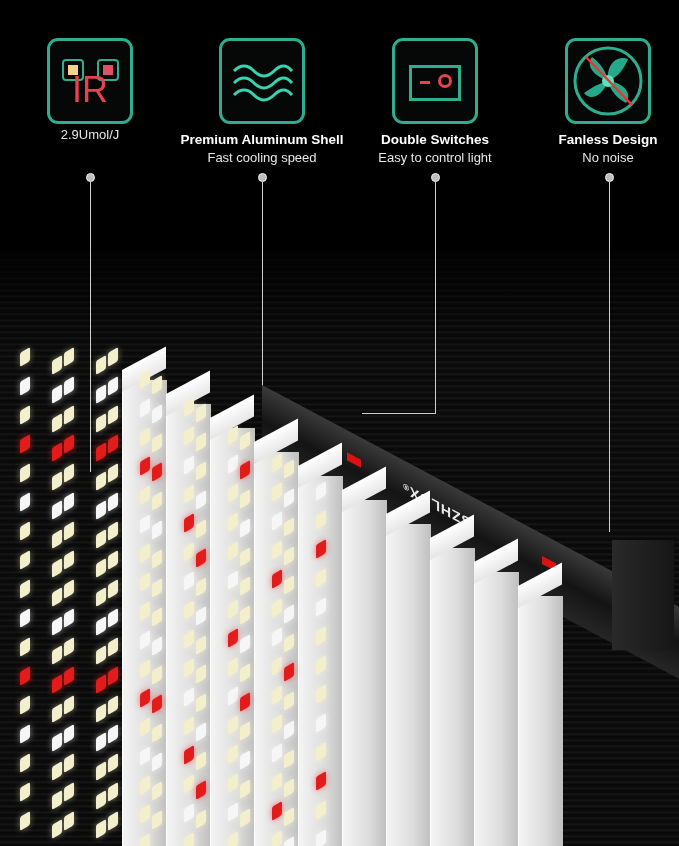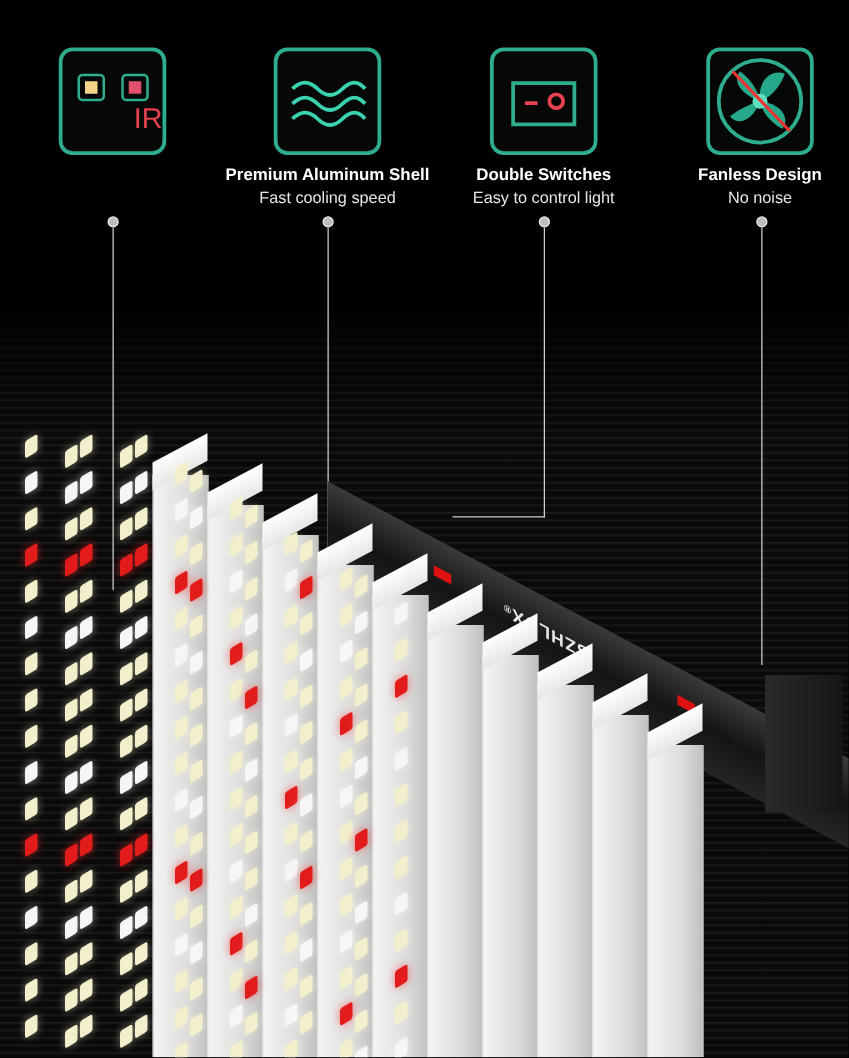--- a/index.html
+++ b/index.html
@@ -32,22 +32,23 @@
   <div class="stripes-fade"></div>
 
   <div class="feature" style="left:5px;">
     <div class="icon-box">
       <div style="position:absolute;left:12px;top:18px;width:22px;height:22px;border:2px solid #2fae8f;border-radius:4px;box-sizing:border-box;">
           <div style="margin:4px;width:10px;height:10px;background:#f4d48b;"></div>
         </div>
       <div style="position:absolute;left:47px;top:18px;width:22px;height:22px;border:2px solid #2fae8f;border-radius:4px;box-sizing:border-box;">
           <div style="margin:4px;width:10px;height:10px;background:#e0506a;"></div>
         </div>
-      <div style="position:absolute;left:0;right:0;top:40px;text-align:right;color:#e8414f;font-size:23px;">IR</div>
-    </div>
+      <div style="position:absolute;left:0;right:0;top:28px;text-align:center;color:#e8414f;font-size:36px;">IR</div>
+    </div>
+    <div class="f-sub">2.9Umol/J</div>
   </div>
 
   <div class="feature" style="left:177px;">
     <div class="icon-box">
       <svg width="80" height="80" viewBox="0 0 80 80" style="position:absolute;left:0;top:0;">
         <path d="M12 30 q10 -10 20 0 t20 0 t18 0" stroke="#39d3b0" stroke-width="3" fill="none"></path>
         <path d="M12 42 q10 -10 20 0 t20 0 t18 0" stroke="#39d3b0" stroke-width="3" fill="none"></path>
         <path d="M12 54 q10 -10 20 0 t20 0 t18 0" stroke="#39d3b0" stroke-width="3" fill="none"></path>
       </svg>
     </div>

